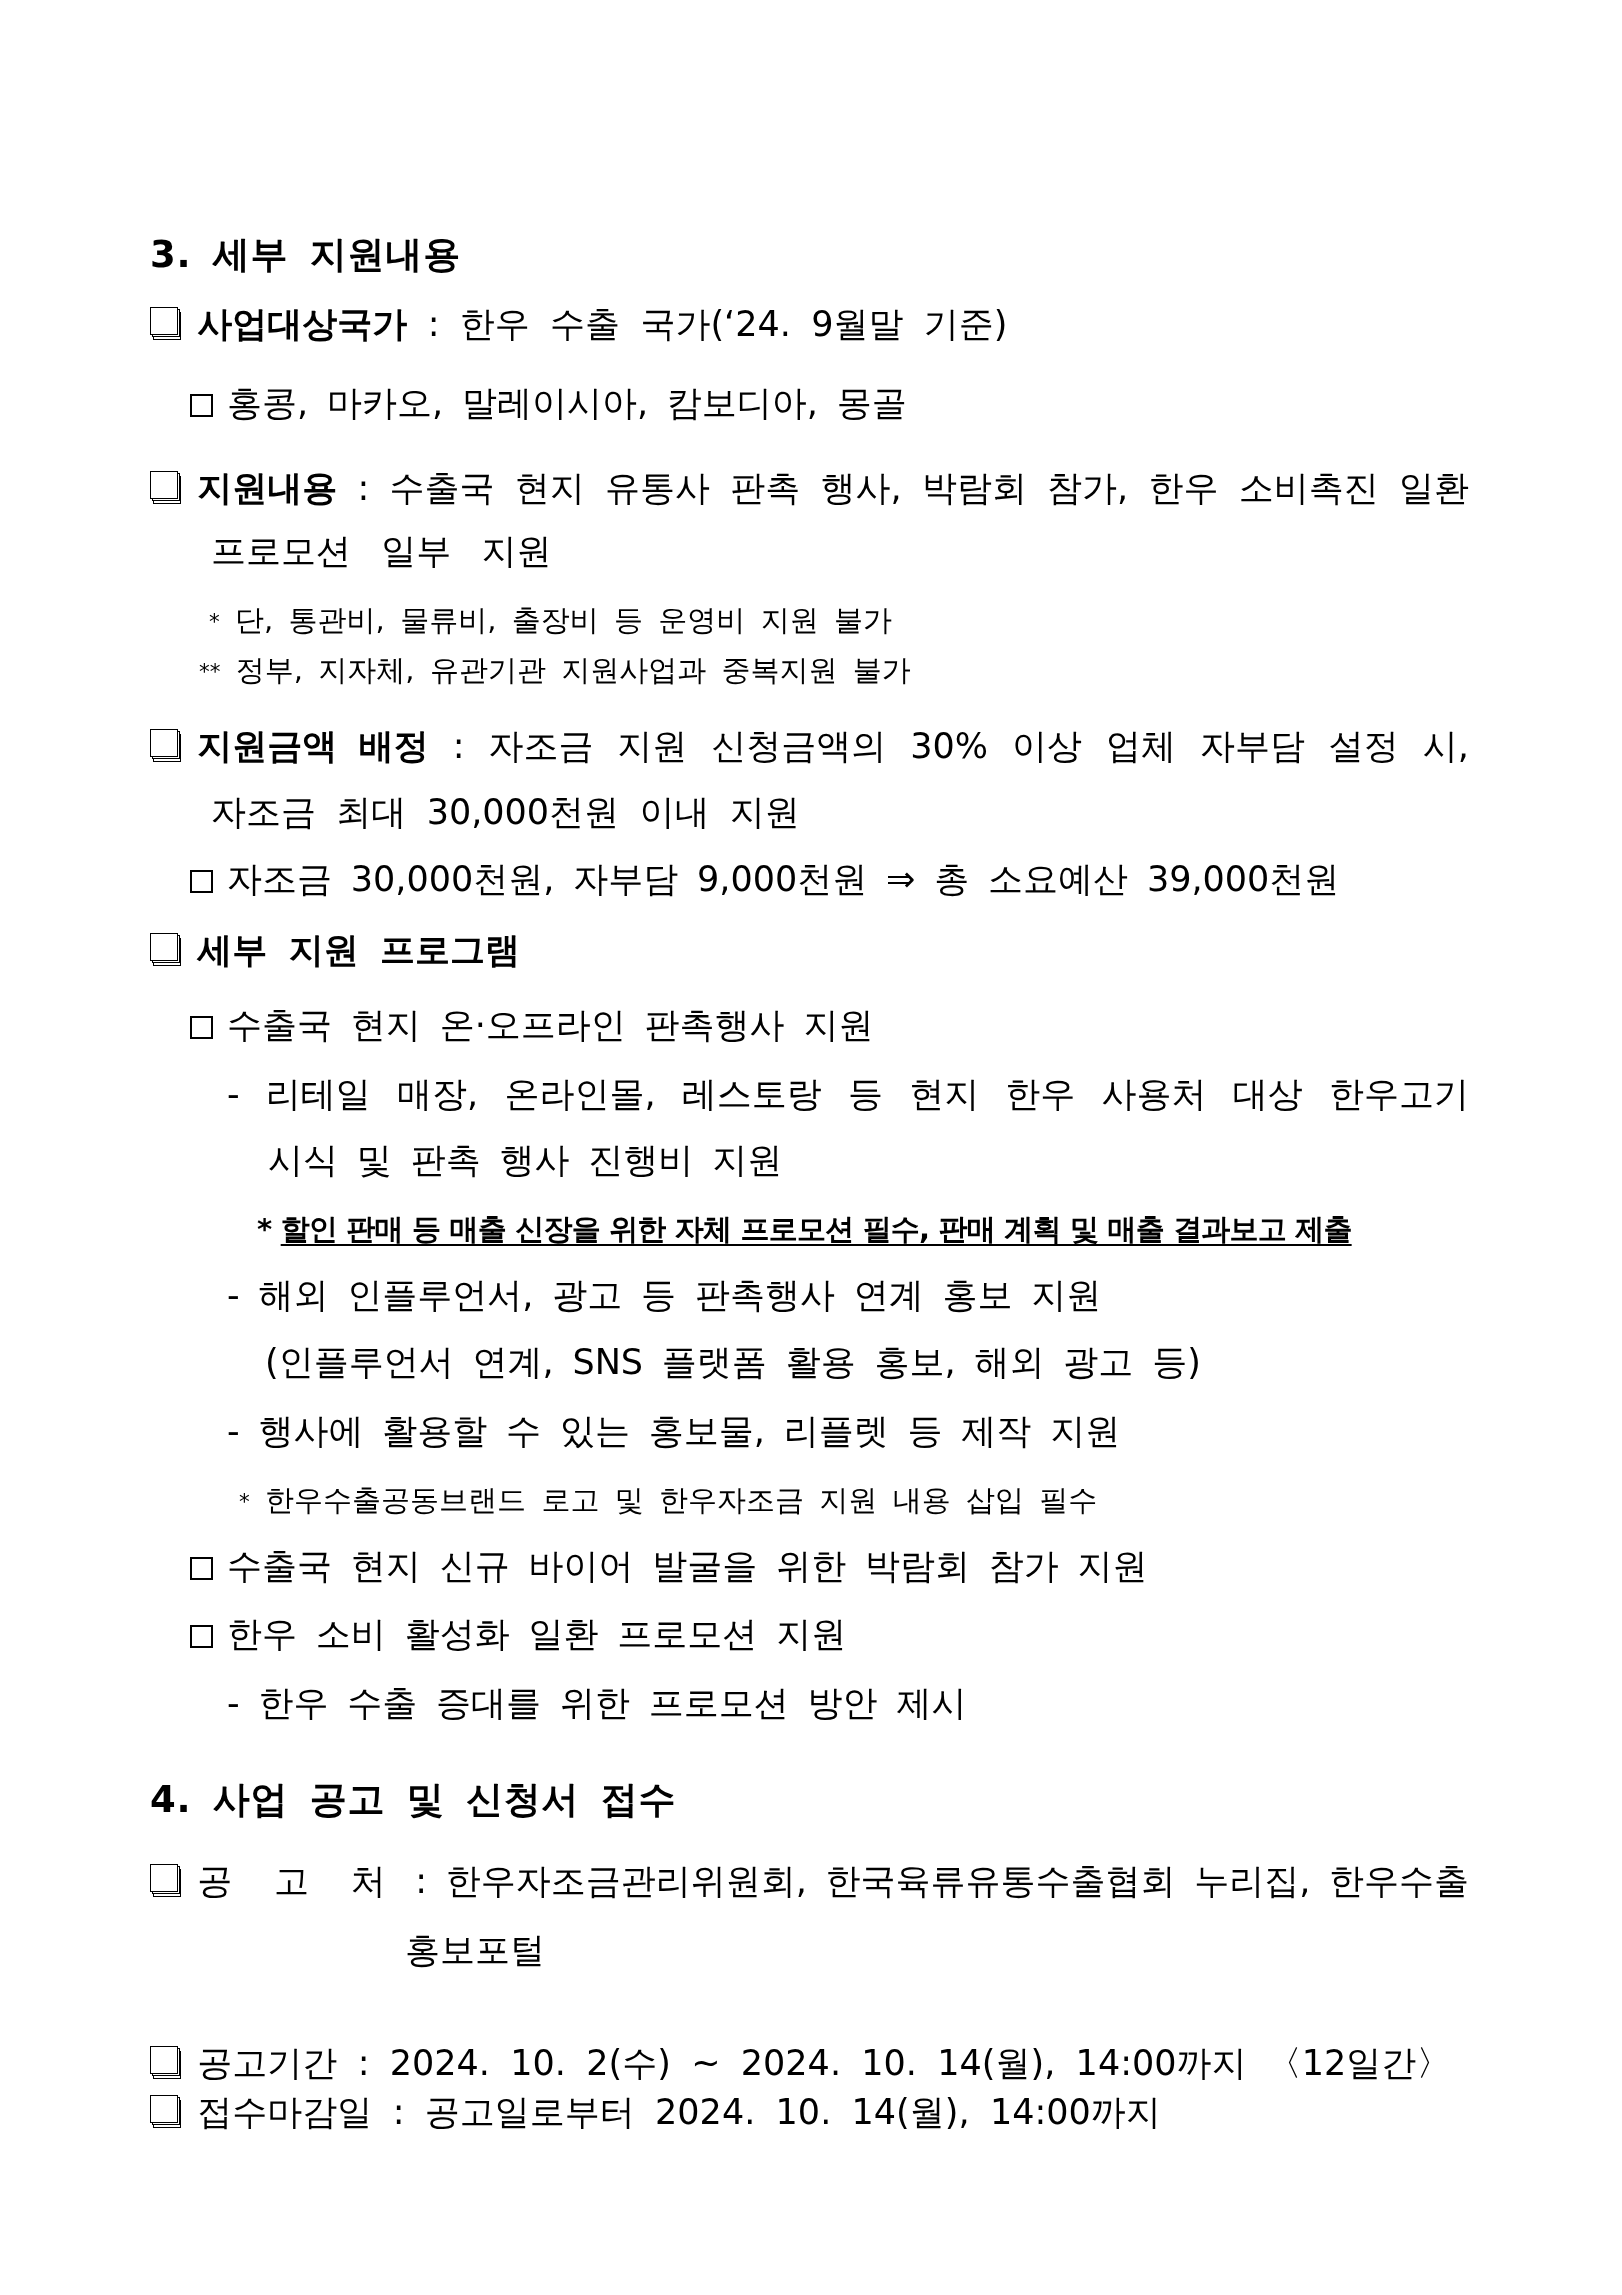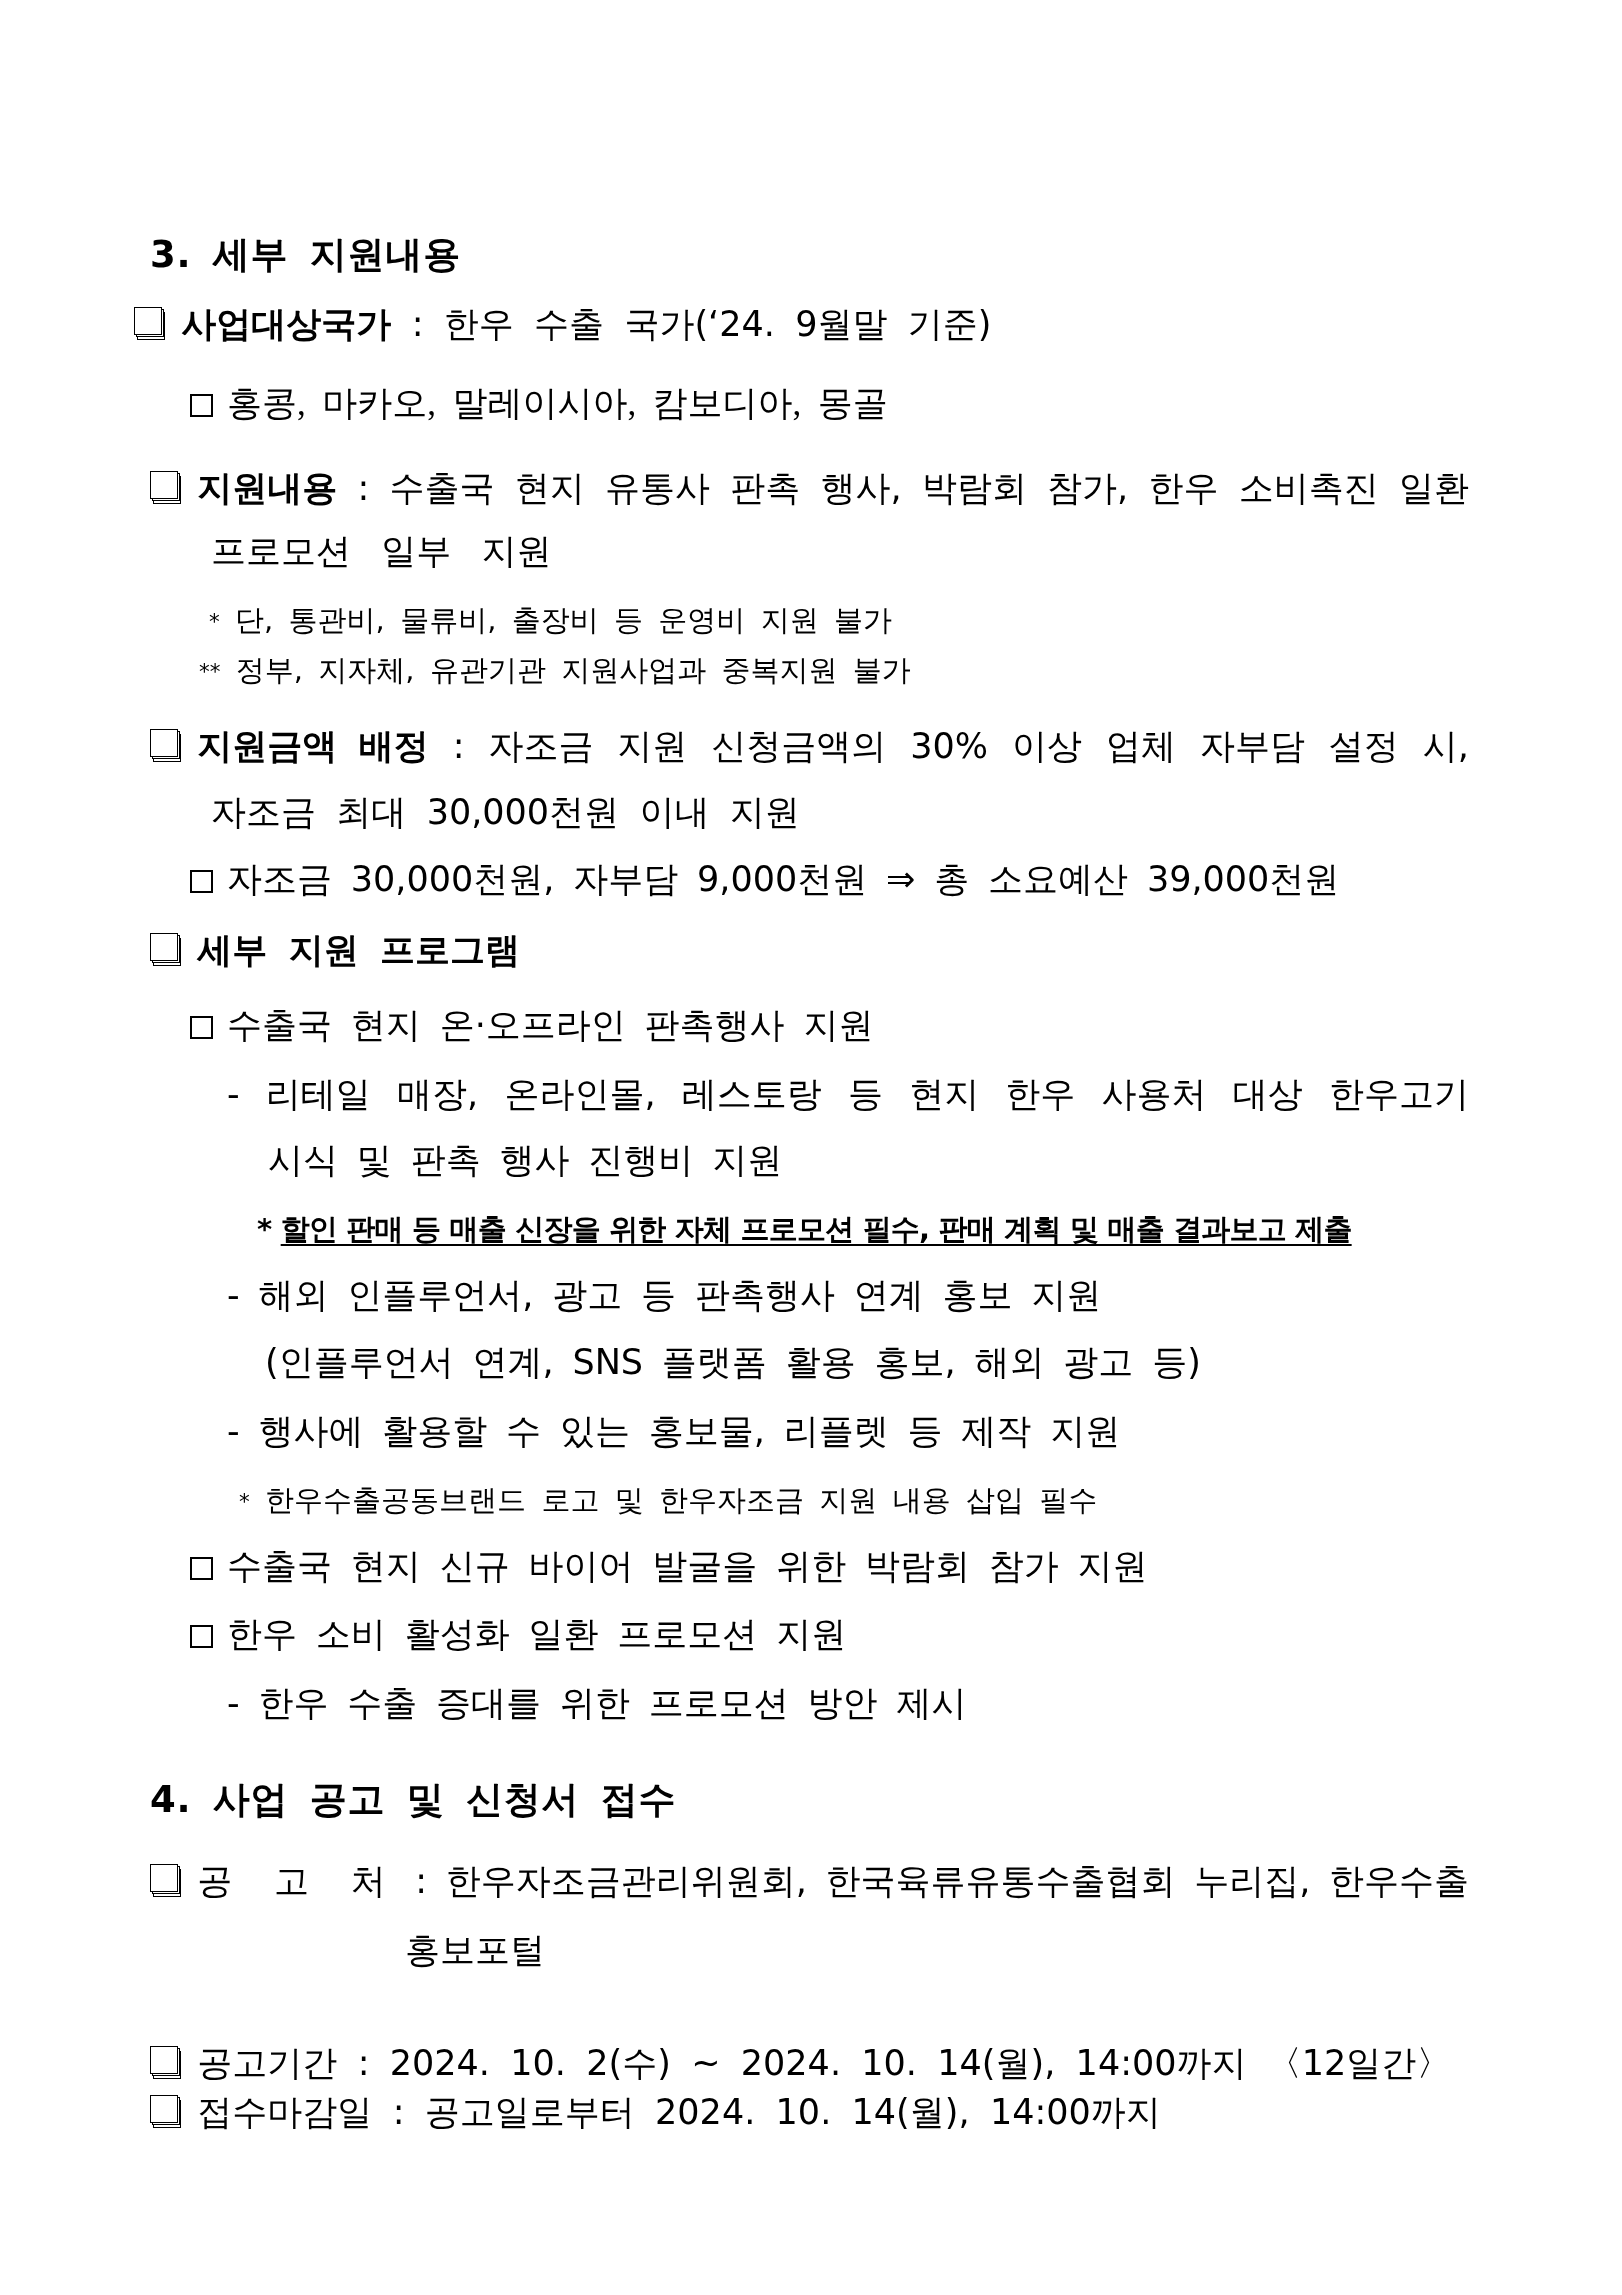--- a/index.html
+++ b/index.html
@@ -111,26 +111,26 @@
       margin-right: 14px;
     }
   </style>
 </head>
 <body>
 
 <div class="page">
 
   <div class="line h-section" style="left:150px; top:236px;">3. 세부 지원내용</div>
 
-  <div class="line lvl1" style="left:134px; top:307px;">
+  <div class="line lvl1" style="left:150px; top:307px;">
     <span class="box3d"><span class="s2"></span><span class="s1"></span><span class="face"></span></span><span class="label">사업대상국가</span>
     <span>:</span>
     <span>한우 수출 국가(‘24. 9월말 기준)</span>
   </div>
-  <div class="line lvl2" style="left:190px; top:386px;font-family:Liberation Serif, serif;">
+  <div class="line lvl2" style="left:190px; top:386px;">
     <span class="sq"></span><span>홍콩, 마카오, 말레이시아, 캄보디아, 몽골</span>
   </div>
 
   <div class="line lvl1" style="left:150px; top:471px; width:1319px;">
     <div class="justify">
       <span><span class="box3d"><span class="s2"></span><span class="s1"></span><span class="face"></span></span><span class="label">지원내용</span></span>
       <span>:</span>
       <span>수출국</span>
       <span>현지</span>
       <span>유통사</span>

